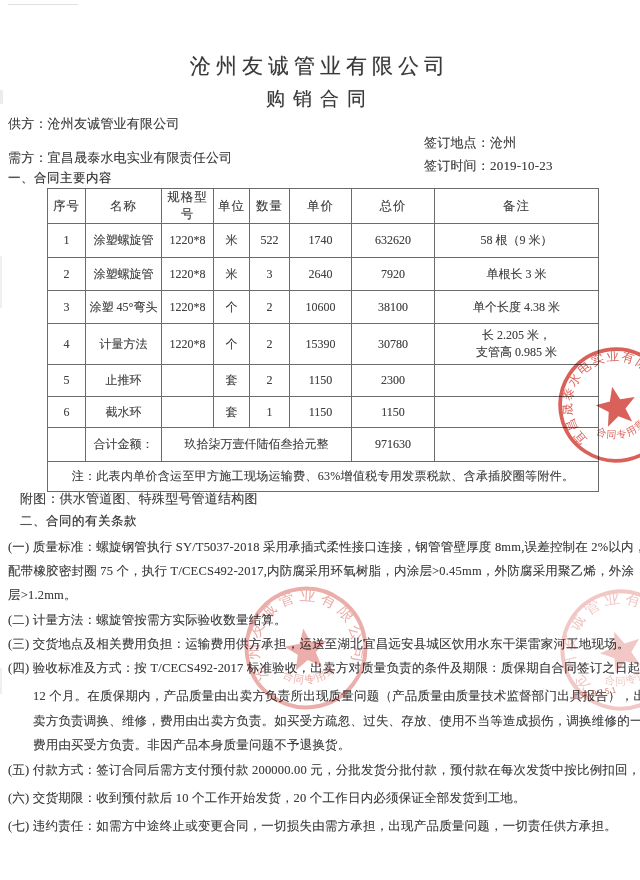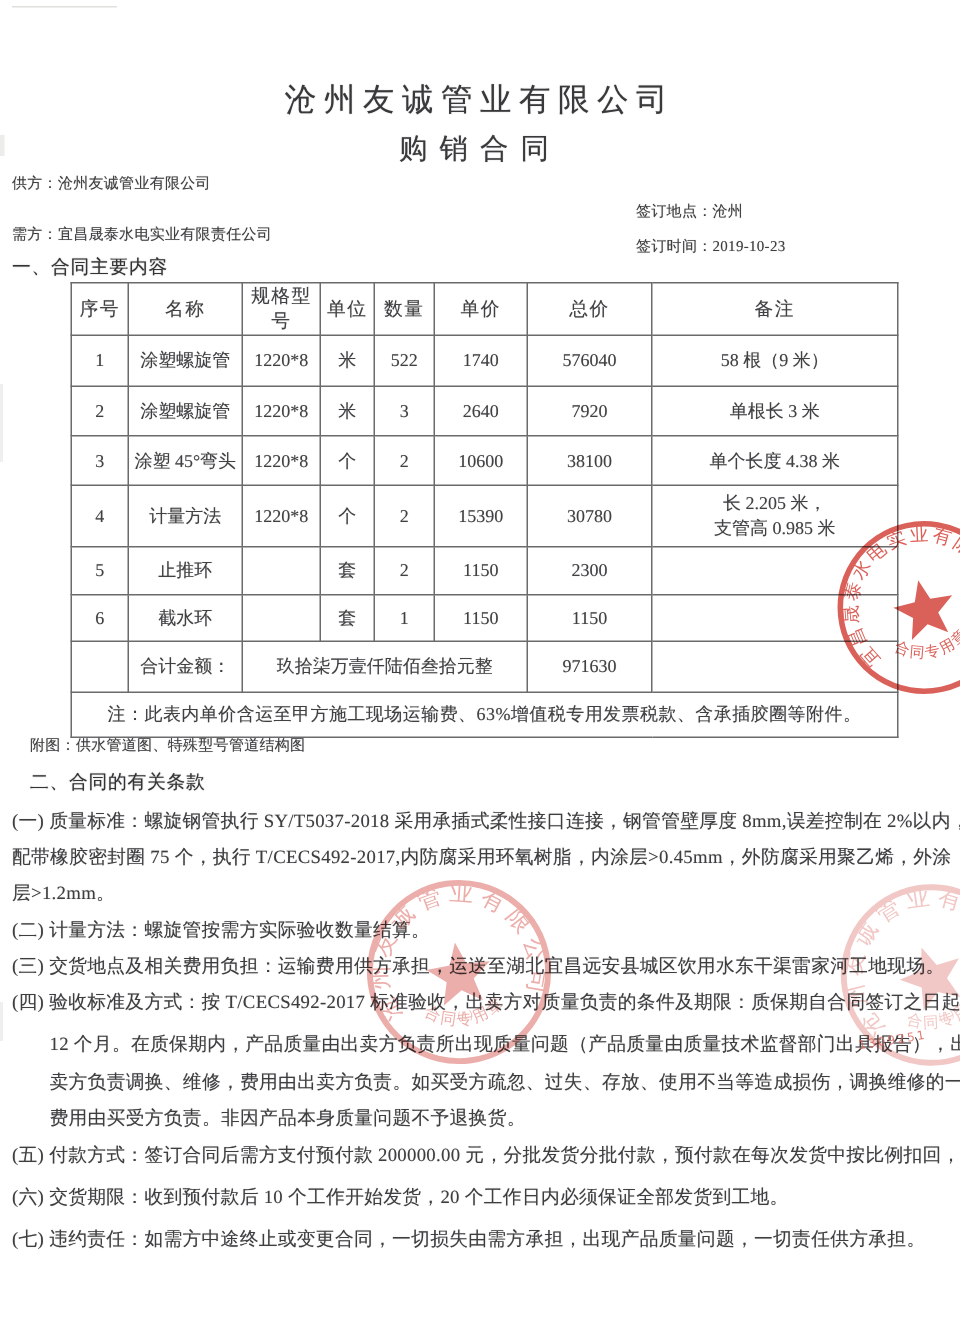--- a/index.html
+++ b/index.html
@@ -3,21 +3,21 @@
 <meta charset="utf-8">
 <style>
   html,body{margin:0;padding:0;background:#e9e9e9;}
   .page{
     position:relative;width:640px;height:880px;margin:0 auto;
     background:#ffffff;overflow:hidden;
     font-family:"Liberation Serif","DejaVu Serif",serif;
     color:#3e3e40;
   }
   .abs{position:absolute;}
-  .doc-text{font-size:10px;letter-spacing:0.2px;white-space:nowrap;
+  .doc-text{font-size:13px;letter-spacing:0.2px;white-space:nowrap;
     text-shadow:0 0 0.6px rgba(70,70,72,0.45);}
   .title{left:0;right:0;top:52px;text-align:center;font-size:21px;
     letter-spacing:5px;color:#39393b;text-shadow:0 0 0.7px rgba(60,60,62,0.5);}
   .subtitle{left:0;right:0;top:86px;text-align:center;font-size:19px;
     letter-spacing:8px;color:#39393b;text-shadow:0 0 0.7px rgba(60,60,62,0.5);}
   .hfield{white-space:nowrap;}
   .sec-title{font-size:12.5px;letter-spacing:0.5px;color:#333335;
     text-shadow:0 0 0.8px rgba(60,60,62,0.6);}
   
   table.items{border-collapse:collapse;table-layout:fixed;width:551px;}
@@ -79,21 +79,21 @@
       <th>总价</th>
       <th>备注</th>
     </tr>
     <tr style="height:34px">
       <td>1</td>
       <td>涂塑螺旋管</td>
       <td>1220*8</td>
       <td>米</td>
       <td>522</td>
       <td>1740</td>
-      <td>576040</td>
+      <td>632620</td>
       <td>58 根（9 米）</td>
     </tr>
     <tr style="height:33px">
       <td>2</td>
       <td>涂塑螺旋管</td>
       <td>1220*8</td>
       <td>米</td>
       <td>3</td>
       <td>2640</td>
       <td>7920</td>

